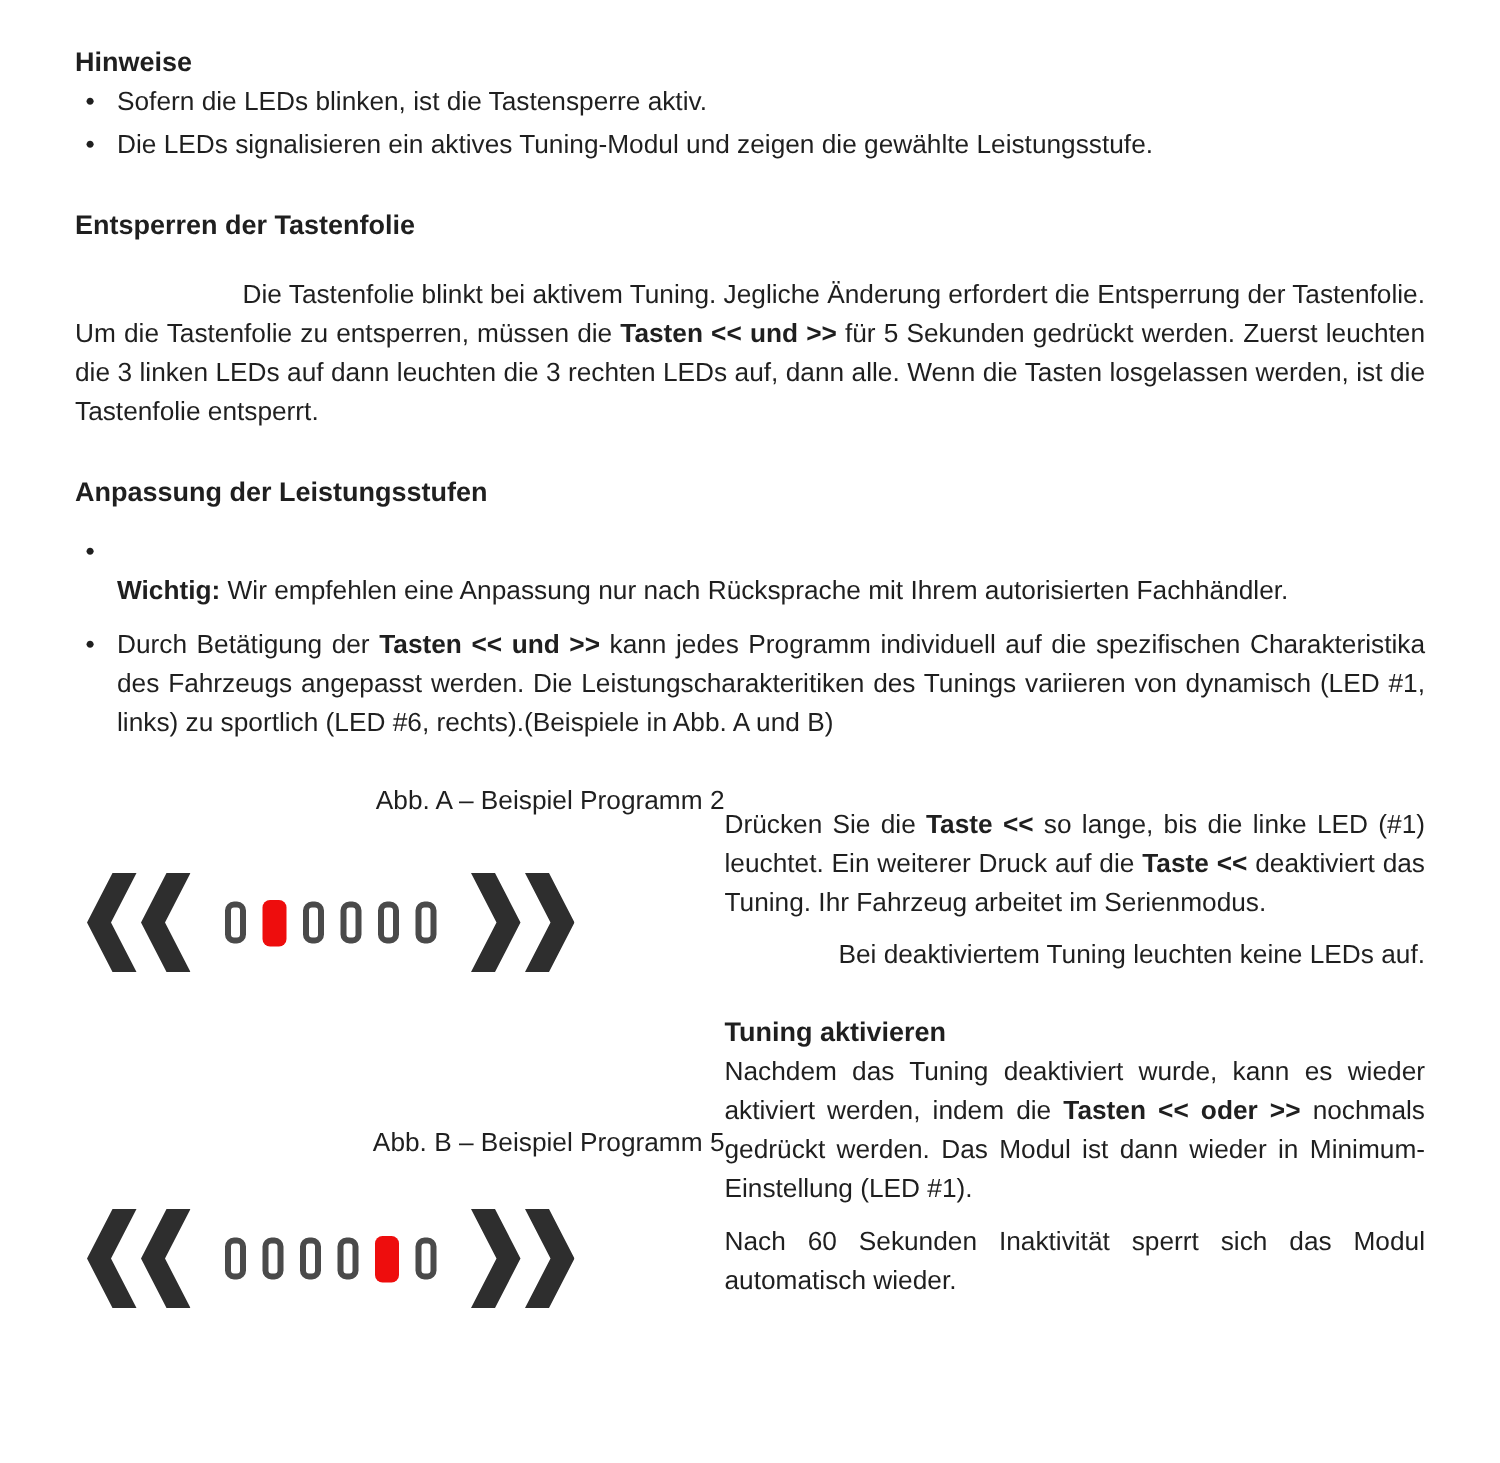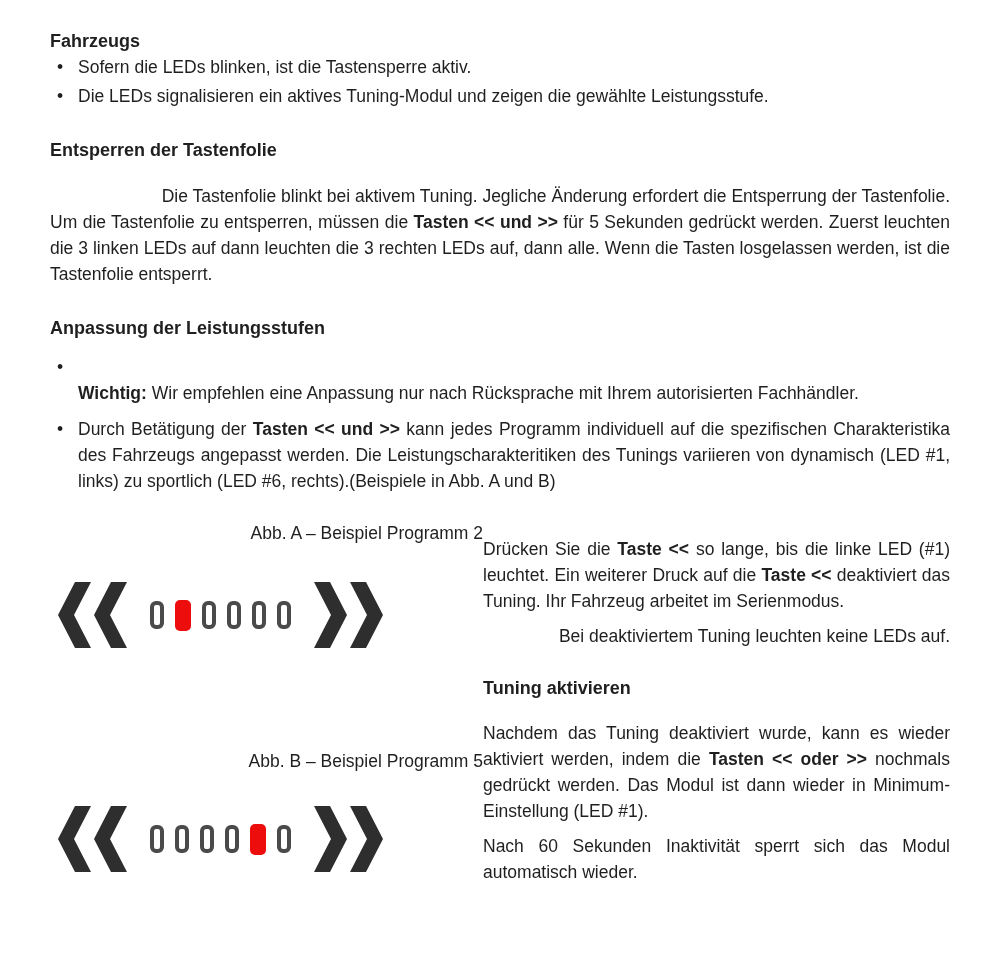--- a/index.html
+++ b/index.html
@@ -54,30 +54,30 @@
     width: 16px; height: 31px;
     border: none;
     background: var(--led_on, #ee0d0d);
     border-radius: 5px;
   }
   .rcol { padding-left: 0; }
   .rh1 { margin-top: 38px; }
   .rp1 { margin-top: 16px; }
   .rp2 { margin-top: 9px; }
   .rh2 { margin-top: 26px; }
-  .rp3 { margin-top: 19px; }
+  .rp3 { margin-top: 0; }
   .rp4 { margin-top: 9px; }
 </style>
 </head>
 <body>
 
 <div class="page">
 
   <section class="sec-hinweise">
-    <h3>Fahrzeugs</h3>
+    <h3>Hinweise</h3>
     <ul class="blist">
       <li><span>Sofern die LEDs blinken, ist die Tastensperre aktiv.</span></li>
       <li><span>Die LEDs signalisieren ein aktives Tuning-Modul und zeigen die gewählte Leistungsstufe.</span></li>
     </ul>
   </section>
 
   <section class="sec-entsperren">
     <h3>Entsperren der Tastenfolie</h3>
     <p><span>Die Tastenfolie blinkt bei aktivem Tuning. Jegliche Änderung erfordert die Entsperrung der Tastenfolie.</span></p>
     <p class="just"><span>Um die Tastenfolie zu entsperren, müssen die </span><span class="b">Tasten &lt;&lt; und &gt;&gt;</span><span> für 5 Sekunden gedrückt werden. Zuerst leuchten die 3 linken LEDs auf dann leuchten die 3 rechten LEDs auf, dann alle. Wenn die Tasten losgelassen werden, ist die Tastenfolie entsperrt.</span></p>

